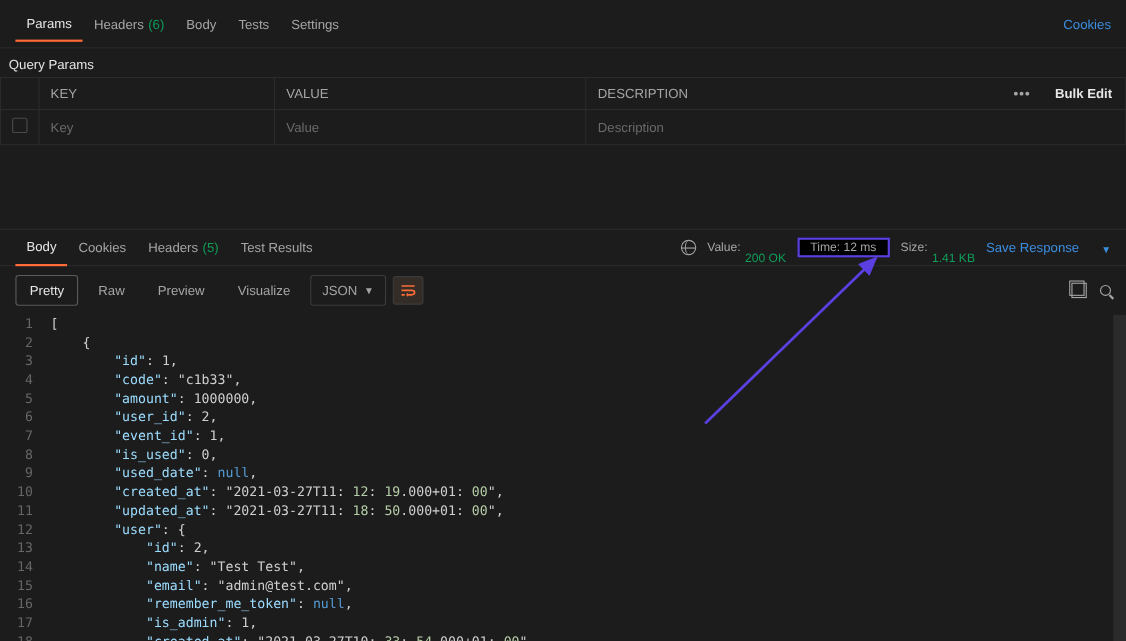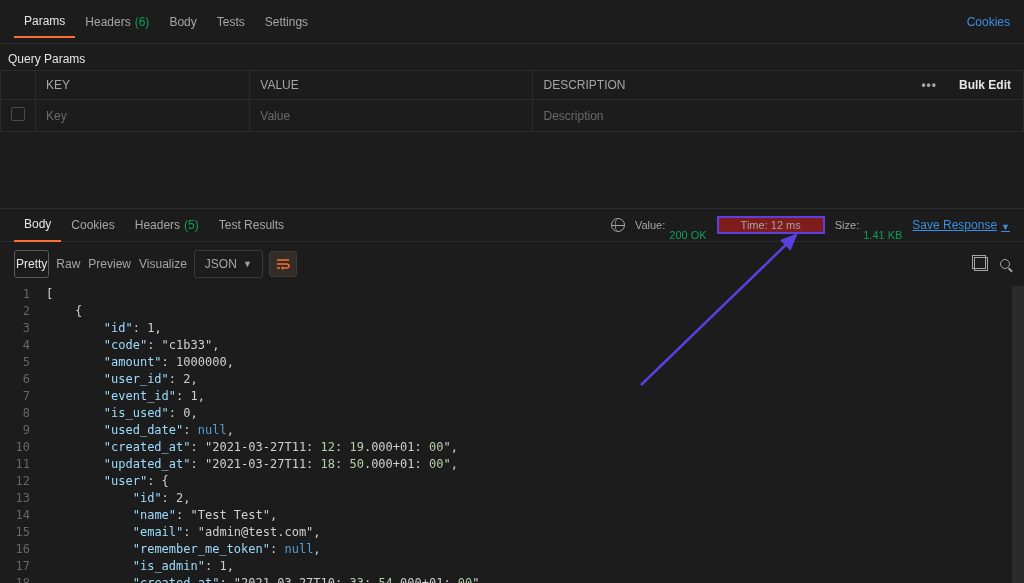--- a/index.html
+++ b/index.html
@@ -97,45 +97,45 @@
     display:flex; align-items:center;
   }
   .resp-tab.active { color:#e6e6e6; border-bottom:2px solid #ff6c37; }
   .resp-right {
     margin-left:auto; display:flex; align-items:center; gap:10px;
   }
   .status-block { display:flex; align-items:center; gap:4px; font-size:11px; }
   .green { color:#0f9d58;margin-top:20px; }
   .time-box {
     border: 2px solid #5b3fe0;
-    background: #7f1d1d;
-    padding: 1px 22px;
+    background: #000000;
+    padding: 1px 10px;
     font-size:11px;
   }
   .save-resp {
-    color:#3b8ee0; font-weight:500; display:flex; align-items:flex-end; gap:4px;text-decoration:underline;
+    color:#3b8ee0; font-weight:500; display:flex; align-items:flex-end; gap:20px;
   }
   .save-resp .chev { font-size:9px; }
   .globe-icon {
     width:14px; height:14px; border:1px solid #a5a5a5; border-radius:50%;
     position:relative;
   }
   .globe-icon::before {
     content:""; position:absolute; left:0; right:0; top:50%; border-top:1px solid #a5a5a5;
   }
   .globe-icon::after {
     content:""; position:absolute; top:0; bottom:0; left:50%; border-left:1px solid #a5a5a5; border-radius:50%; width:50%; transform:translateX(-50%);
   }
 
   
   .body-toolbar {
     display:flex; align-items:center; padding:8px 14px; gap:6px;
   }
   .bt-btn {
-    padding:6px 1px; border:1px solid #3b3b3b; border-radius:3px;
+    padding:6px 12px; border:1px solid #3b3b3b; border-radius:3px;
     color:#a5a5a5; font-size:12px; cursor:pointer;
   }
   .bt-btn.active { color:#e6e6e6; border-color:#5a5a5a; }
   .bt-select {
     padding:6px 10px; border:1px solid #3b3b3b; border-radius:3px;
     color:#a5a5a5; cursor:pointer; display:flex; align-items:center; gap:6px;
   }
   .bt-wrap {
     width:28px; height:26px; border:1px solid #3b3b3b; border-radius:3px;
     background:#332c27; display:flex; align-items:center; justify-content:center;

